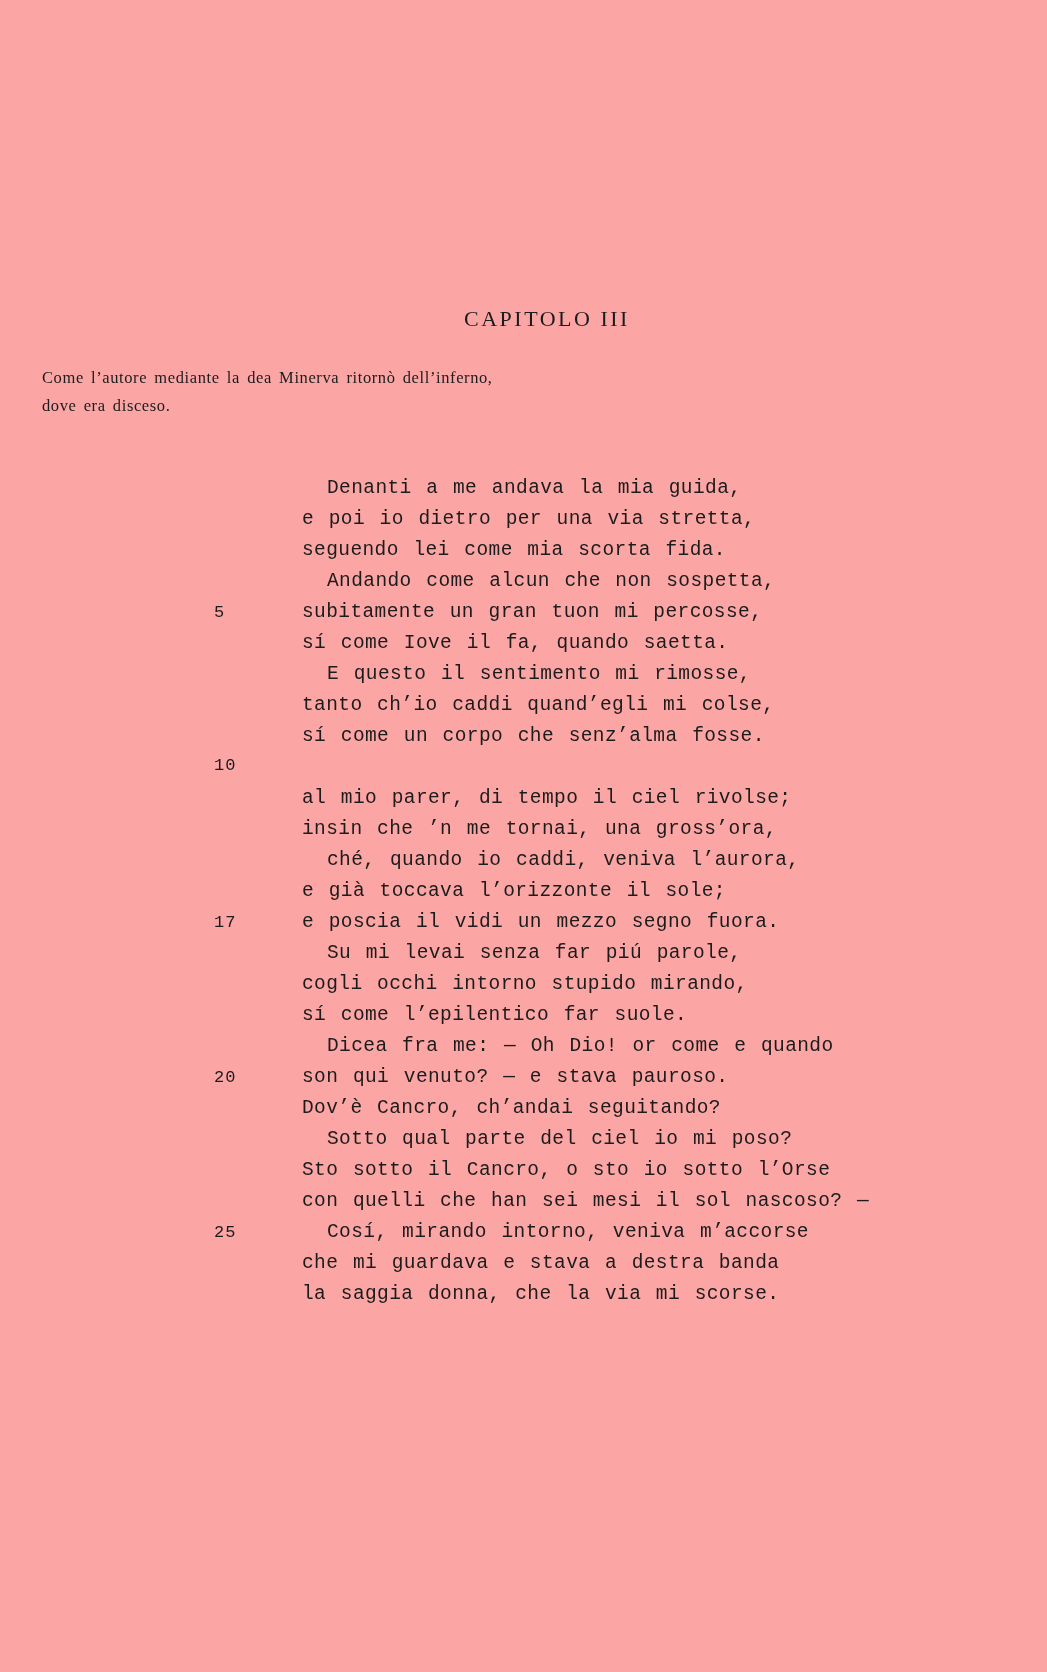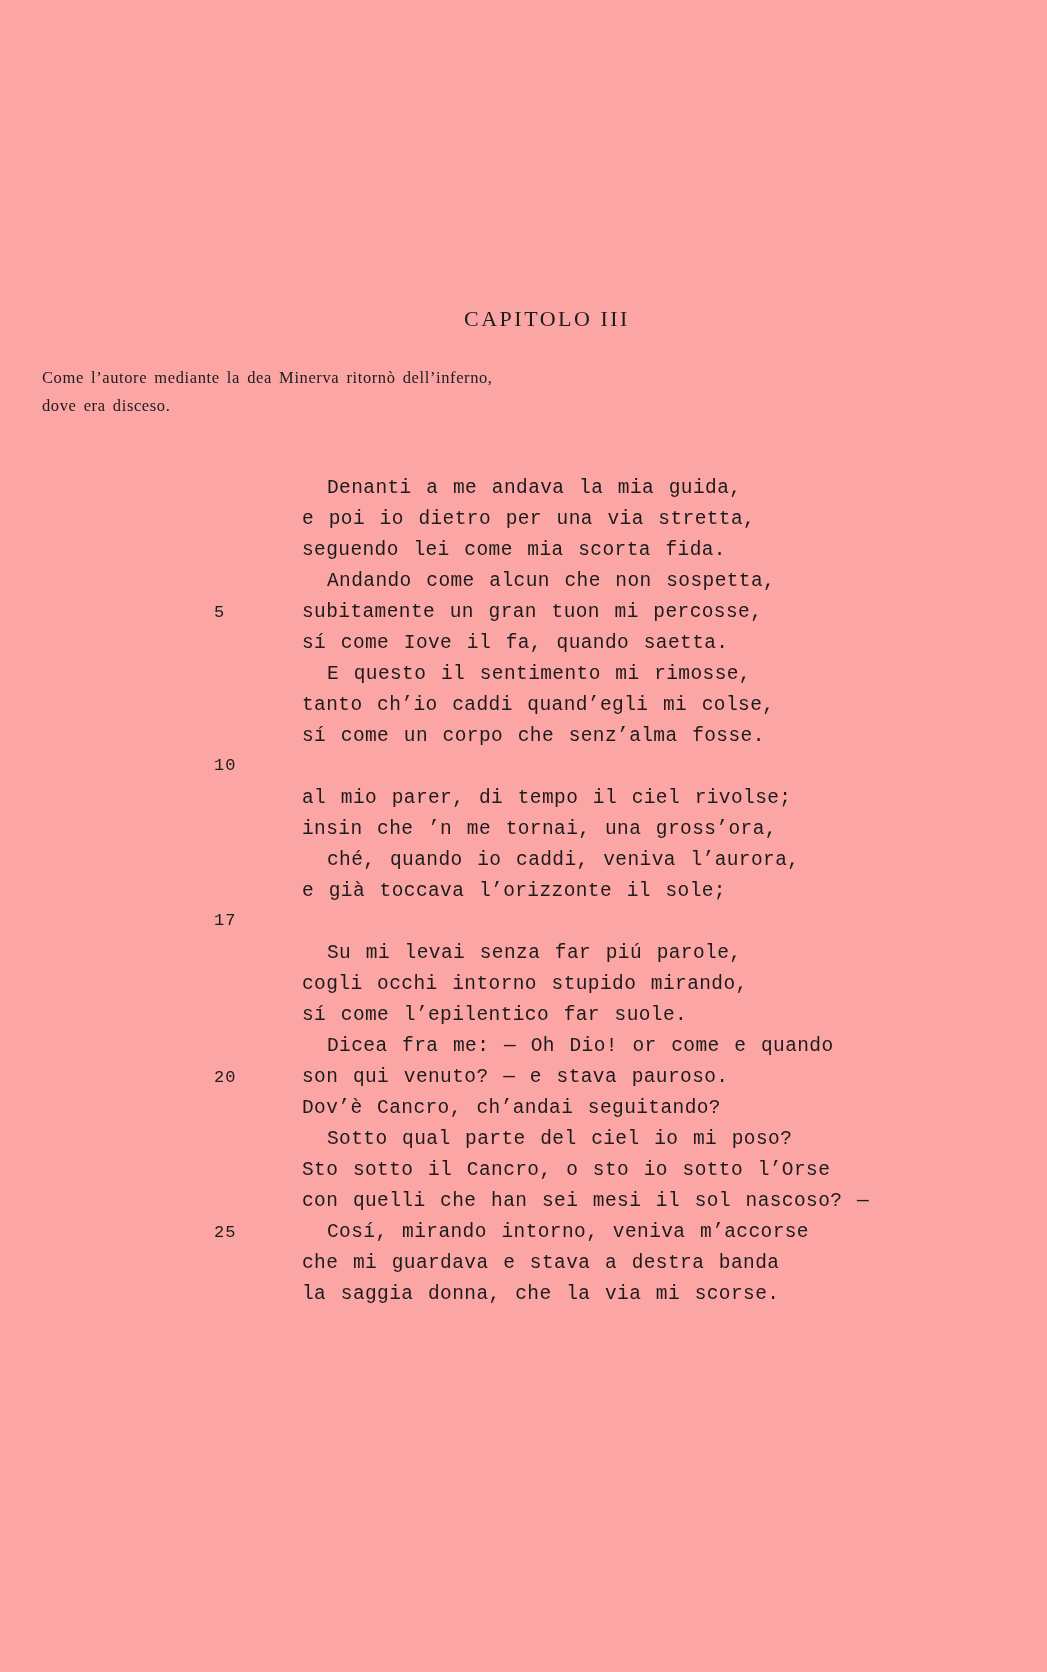--- a/index.html
+++ b/index.html
@@ -133,20 +133,21 @@
       <div class="verse-row indent">
         <span class="line-number"></span>
         <span class="verse-text">ché, quando io caddi, veniva l’aurora,</span>
       </div>
       <div class="verse-row">
         <span class="line-number"></span>
         <span class="verse-text">e già toccava l’orizzonte il sole;</span>
       </div>
       <div class="verse-row">
         <span class="line-number">17</span>
+        <span class="verse-text">e poscia il vidi un mezzo segno fuora.</span>
       </div>
       <div class="verse-row indent">
         <span class="line-number"></span>
         <span class="verse-text">Su mi levai senza far piú parole,</span>
       </div>
       <div class="verse-row">
         <span class="line-number"></span>
         <span class="verse-text">cogli occhi intorno stupido mirando,</span>
       </div>
       <div class="verse-row">

